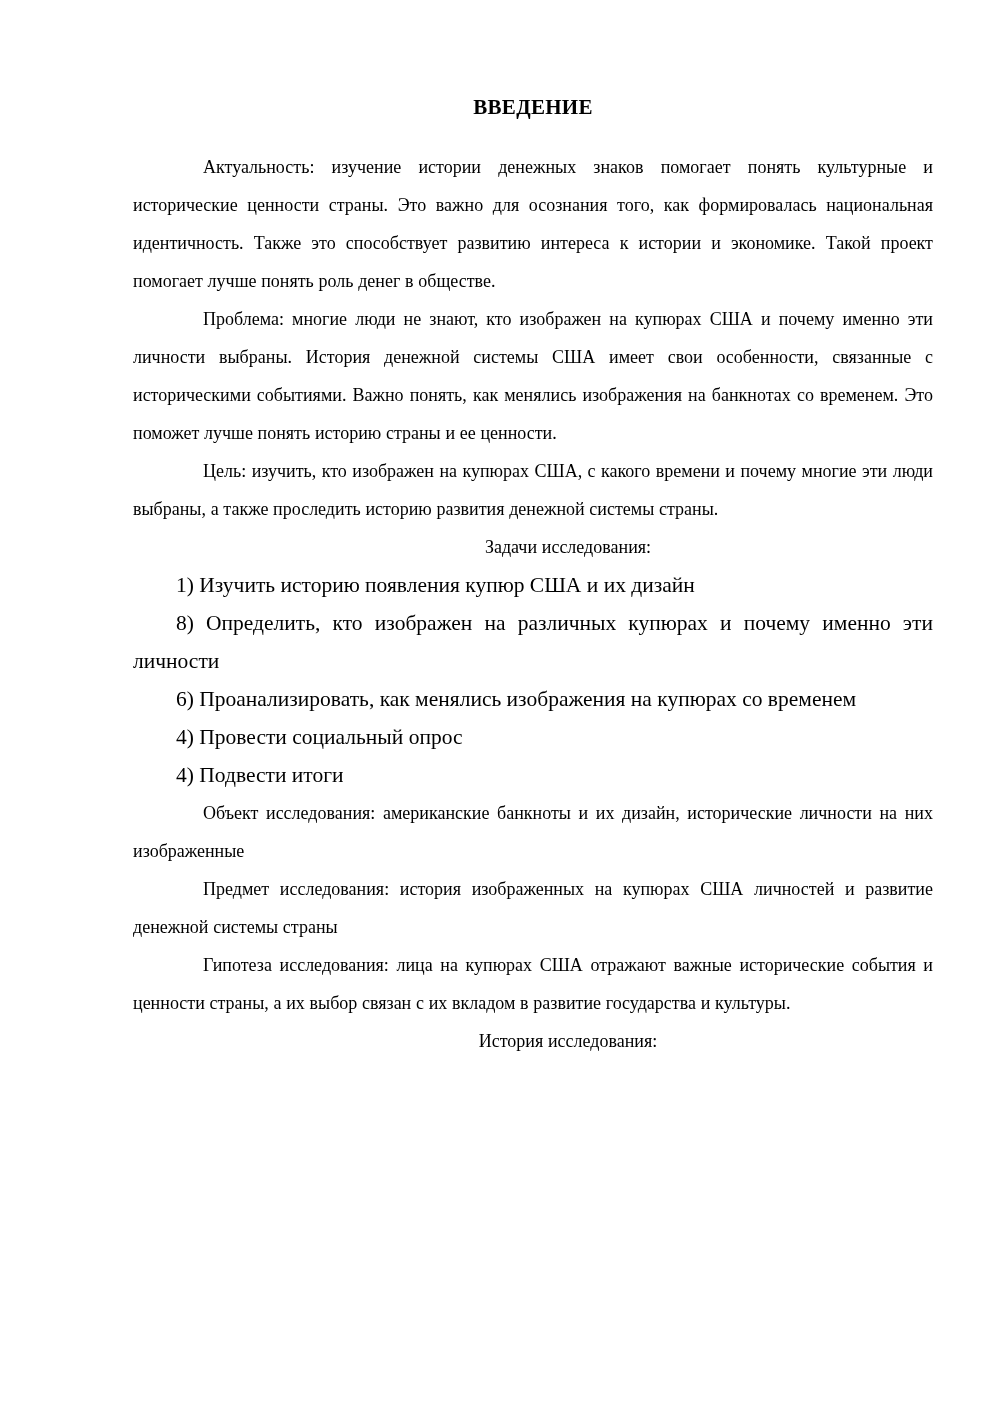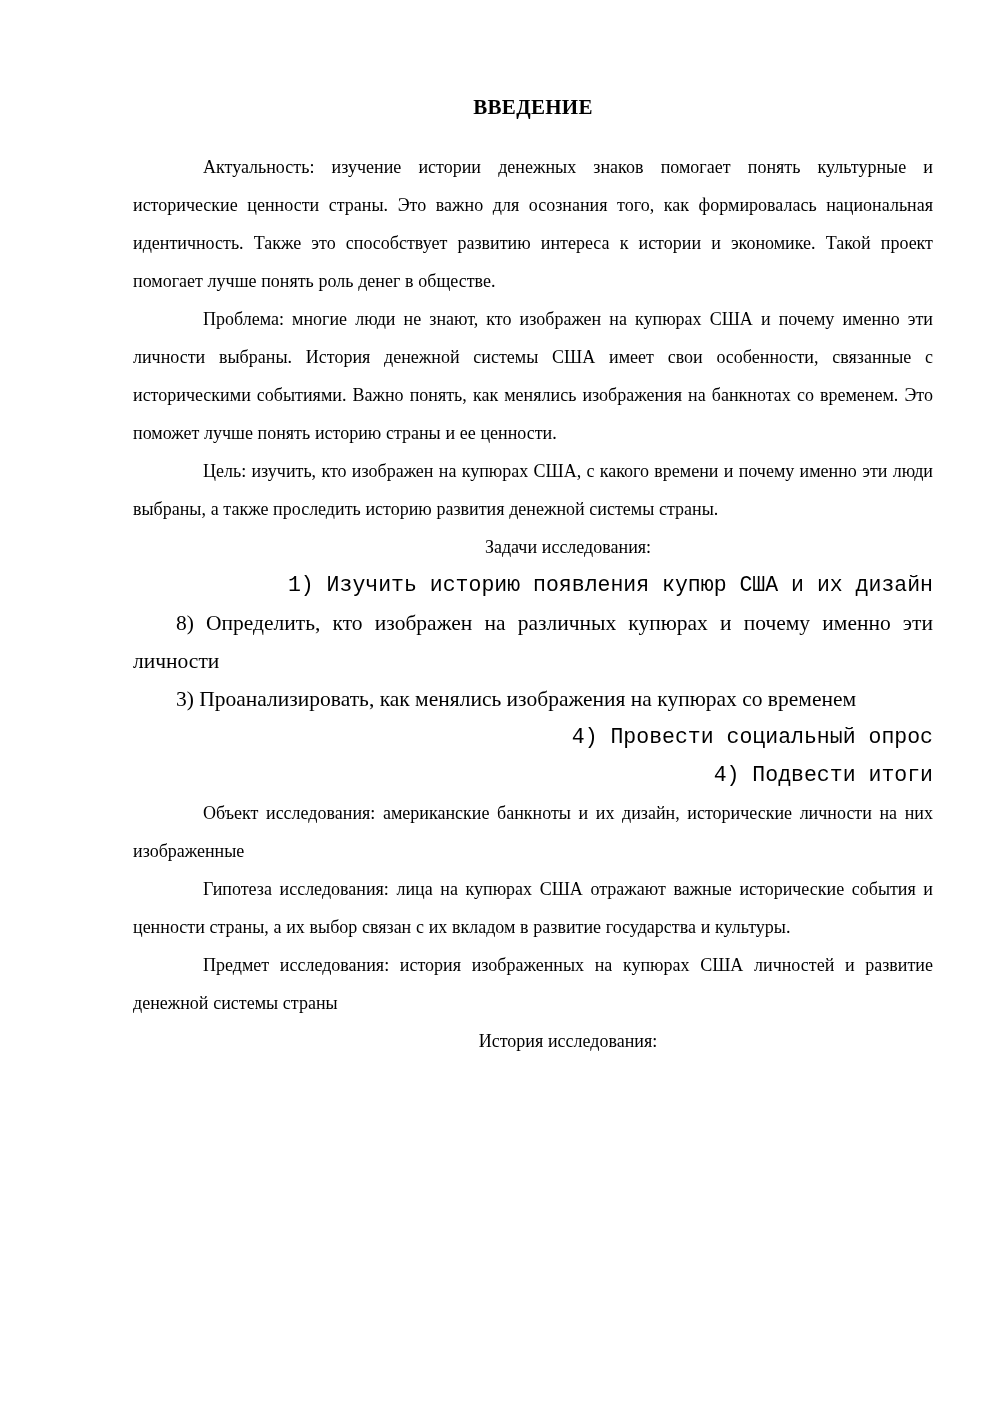--- a/index.html
+++ b/index.html
@@ -48,22 +48,21 @@
   }
   p.list-item {
     font-size: 21.5px;
     line-height: 38px;
     text-align: justify;
     text-justify: inter-word;
     margin: 0;
     text-indent: 43px;
   }
   p.list-item.short {
-    text-align: right;
-    font-family: Liberation Mono, monospace;
+    text-align: left;
   }
   .page-number {
     position: absolute;
     left: 0;
     right: 0;
     top: 1330px;
     text-align: center;
     font-size: 20px;
     line-height: 28px;
     color: #8a8a8a;
@@ -73,29 +72,29 @@
 <body>
 
 <div class="page">
 
   <div class="content">
     <h1 class="doc-title">ВВЕДЕНИЕ</h1>
 
     <div id="body-container">
         <p class="para">Актуальность: изучение истории денежных знаков помогает понять культурные и исторические ценности страны. Это важно для осознания того, как формировалась национальная идентичность. Также это способствует развитию интереса к истории и экономике. Такой проект помогает лучше понять роль денег в обществе.</p>
         <p class="para">Проблема: многие люди не знают, кто изображен на купюрах США и почему именно эти личности выбраны. История денежной системы США имеет свои особенности, связанные с историческими событиями. Важно понять, как менялись изображения на банкнотах со временем. Это поможет лучше понять историю страны и ее ценности.</p>
-        <p class="para">Цель: изучить, кто изображен на купюрах США, с какого времени и почему именно эти люди выбраны, а также проследить историю развития денежной системы страны.</p>
+        <p class="para">Цель: изучить, кто изображен на купюрах США, с какого времени и почему многие эти люди выбраны, а также проследить историю развития денежной системы страны.</p>
         <p class="para last-left">Задачи исследования:</p>
         <p class="list-item short">1) Изучить историю появления купюр США и их дизайн</p>
         <p class="list-item">8) Определить, кто изображен на различных купюрах и почему именно эти личности</p>
-        <p class="list-item">3) Проанализировать, как менялись изображения на купюрах со временем</p>
+        <p class="list-item">6) Проанализировать, как менялись изображения на купюрах со временем</p>
         <p class="list-item short">4) Провести социальный опрос</p>
         <p class="list-item short">4) Подвести итоги</p>
         <p class="para">Объект исследования: американские банкноты и их дизайн, исторические личности на них изображенные</p>
+        <p class="para">Предмет исследования: история изображенных на купюрах США личностей и развитие денежной системы страны</p>
         <p class="para">Гипотеза исследования: лица на купюрах США отражают важные исторические события и ценности страны, а их выбор связан с их вкладом в развитие государства и культуры.</p>
-        <p class="para">Предмет исследования: история изображенных на купюрах США личностей и развитие денежной системы страны</p>
         <p class="para last-left">История исследования:</p>
       </div>
   </div>
 
   <div class="page-number">3</div>
 
 </div>
 
 </body></html>

